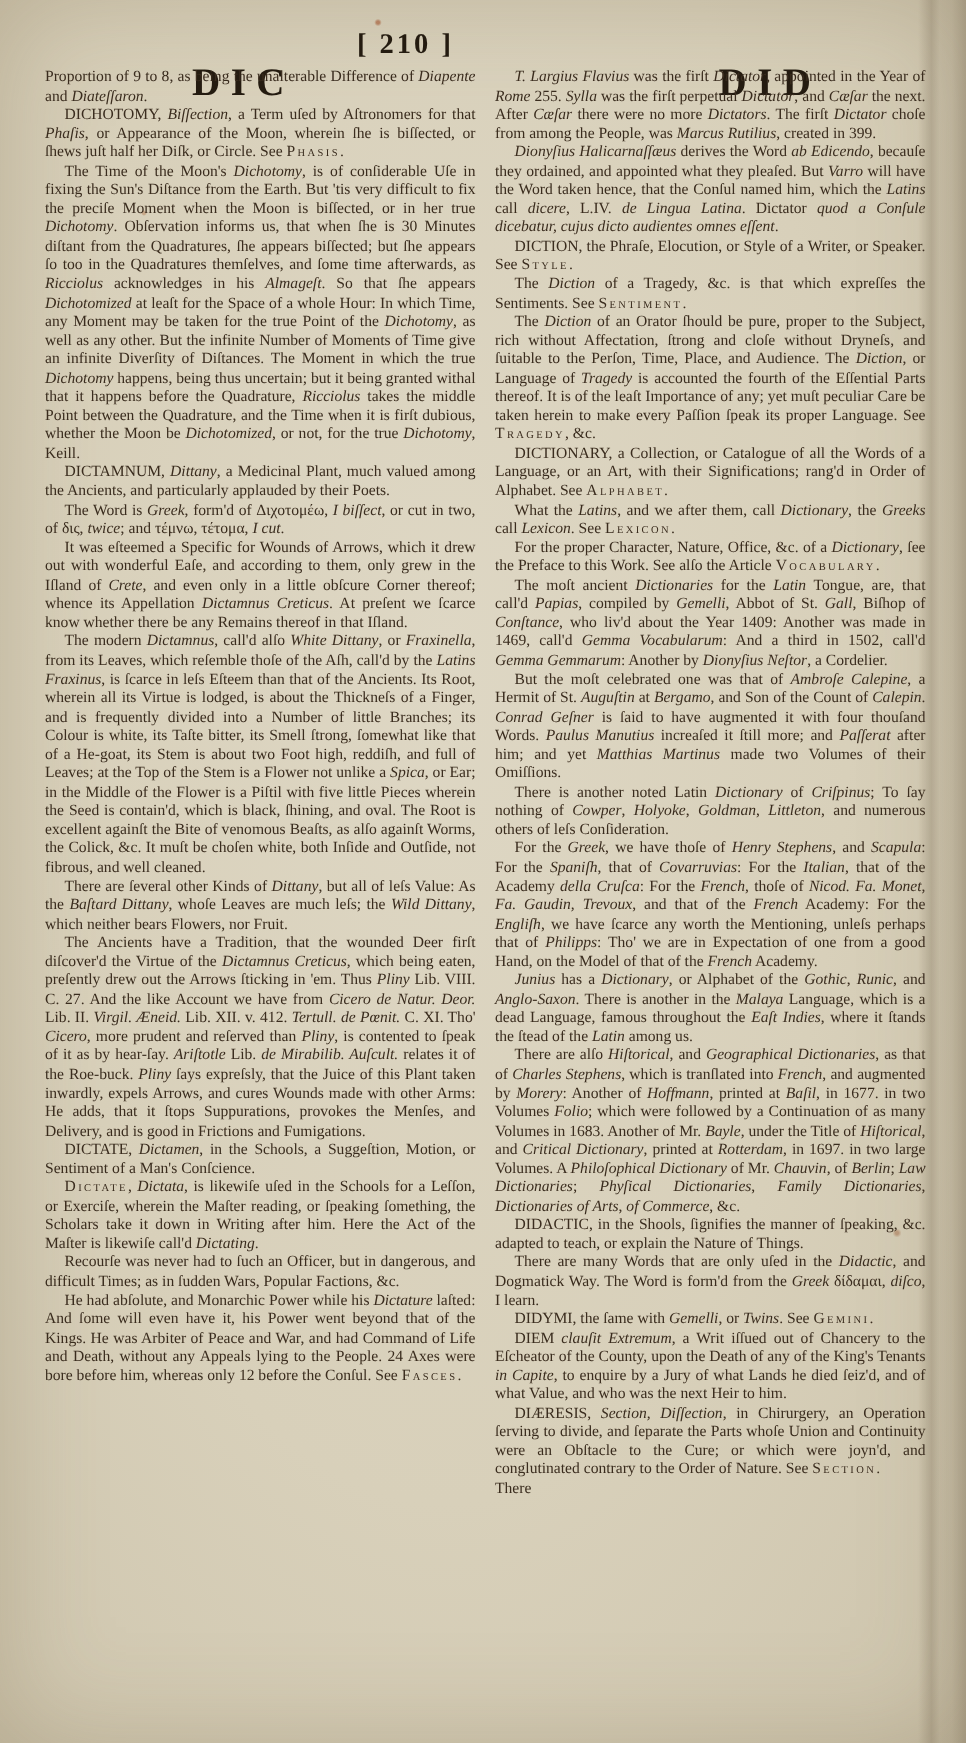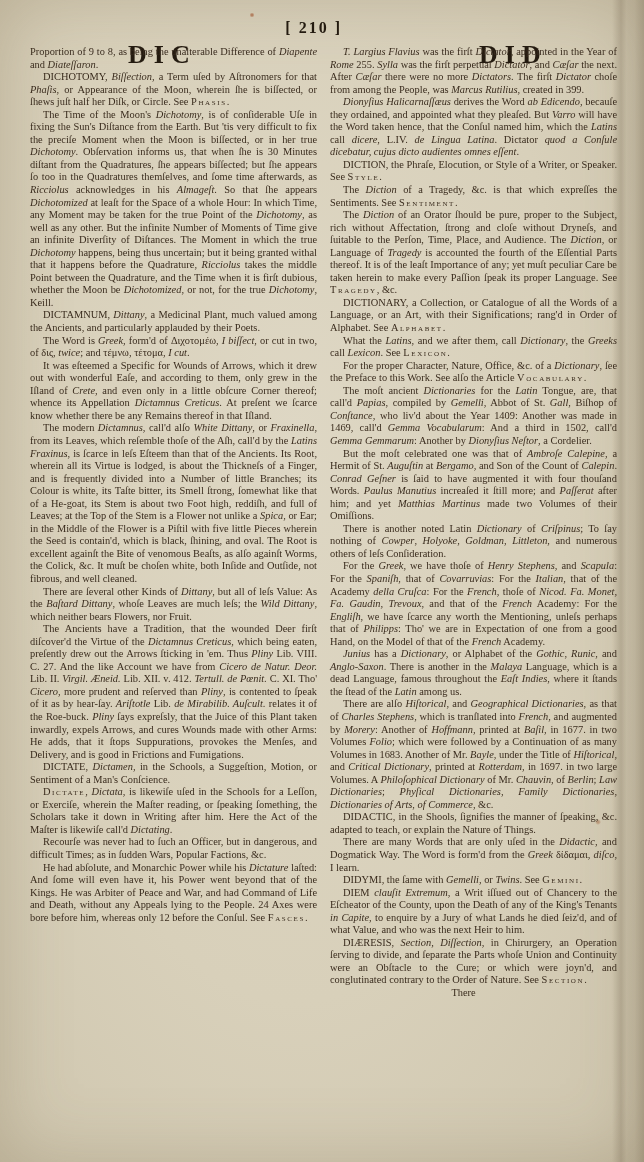--- a/index.html
+++ b/index.html
@@ -32,35 +32,35 @@
   .header-word {
     position: absolute; top: 16px;
     font-size: 26px; font-weight: bold; letter-spacing: 7px;
     color: #241b10;
     margin-top: 24px;
   }
   #hdr-left  { left: 128px; }
   #hdr-right { left: 479px; }
   .page-number {
     position: absolute; top: 19px; left: 238px; width: 104px;
-    text-align: right;
-    font-size: 16px; font-weight: bold; letter-spacing: 2px;
+    text-align: left;
+    font-size: 19px; font-weight: bold; letter-spacing: 2px;
     color: #241b10;
   }
   .col {
     position: absolute; top: 46px; width: 287px;
     color: #3a2c1e;
     font-size: 10.4px; line-height: 12.55px;
     text-align: justify;
   }
   #col-left  { left: 30px; }
   #col-right { left: 330px; }
   .col p { margin: 0; text-indent: 13px; }
   .col p.noindent { text-indent: 0; }
-  .col p.catchword { text-align: center; text-indent: 0; padding-right: 20px; }
+  .col p.catchword { text-align: left; text-indent: 0; padding-right: 20px; }
   .col i { font-style: italic; }
   .sc { font-variant: small-caps; letter-spacing: 1.6px; }
 </style>
 </head>
 <body>
 
 <div class="page">
   <div class="gutter"></div>
 
   <span id="hdr-left" class="header-word">DIC</span>

